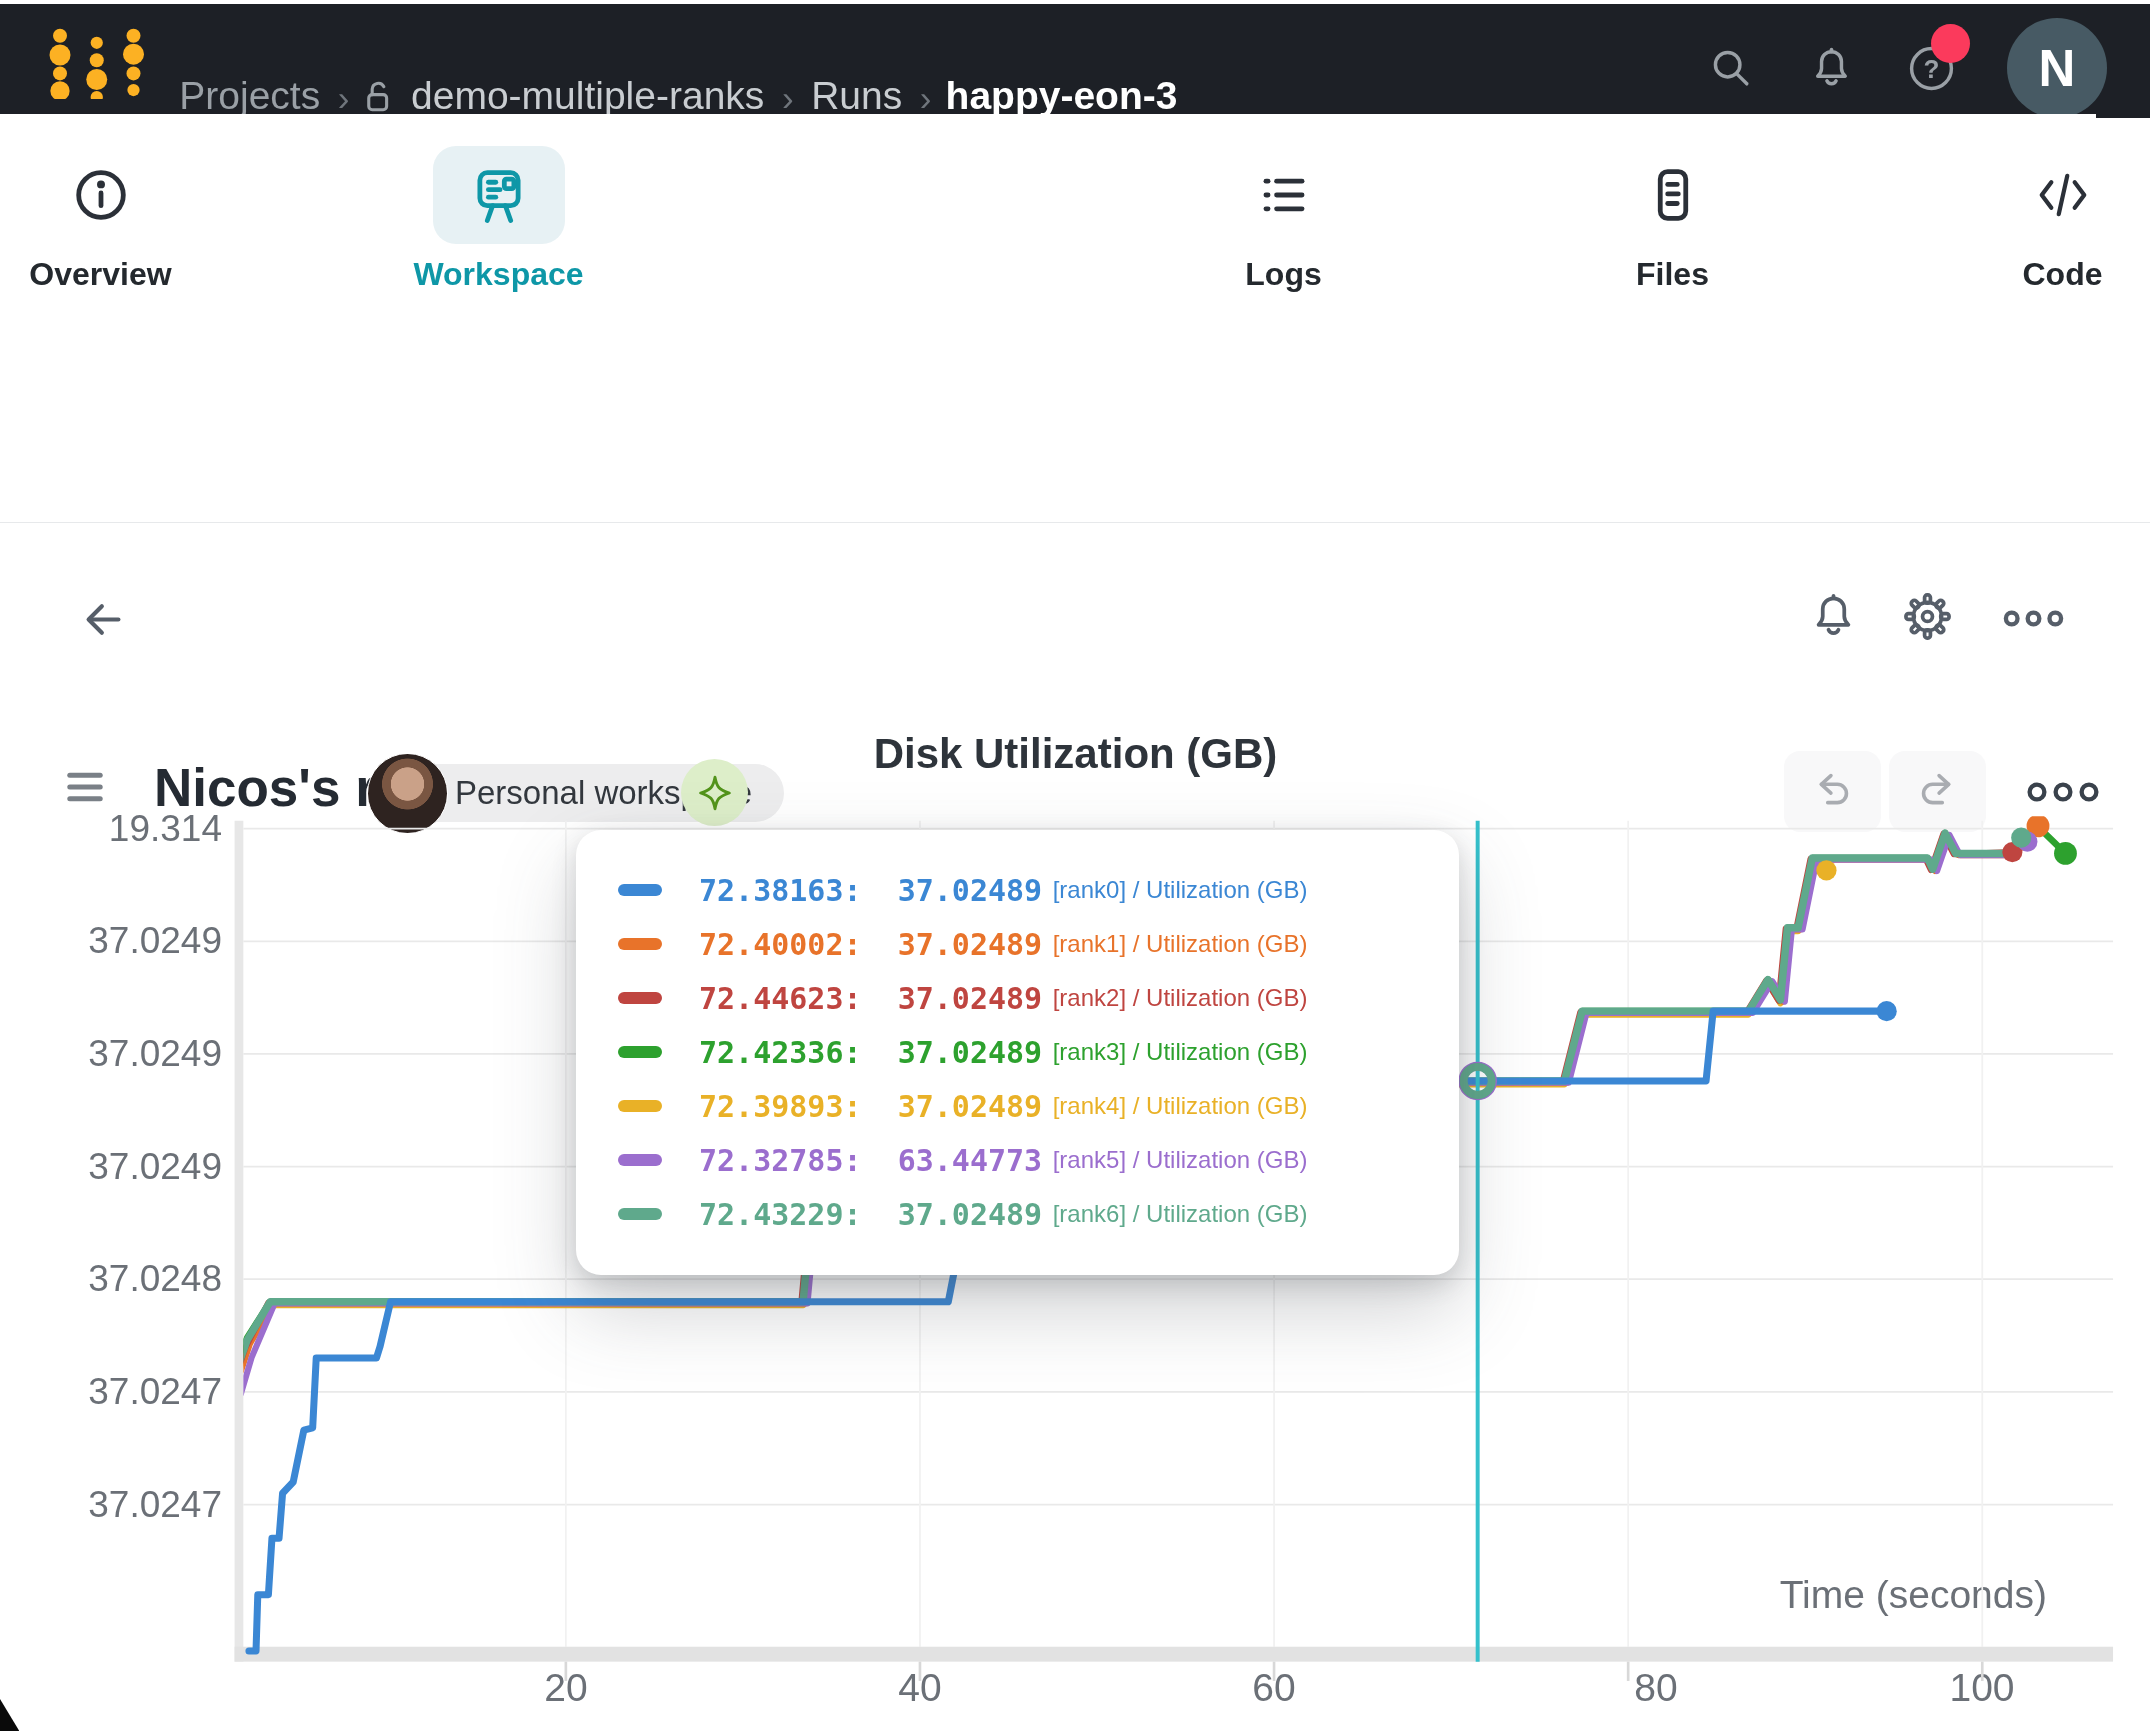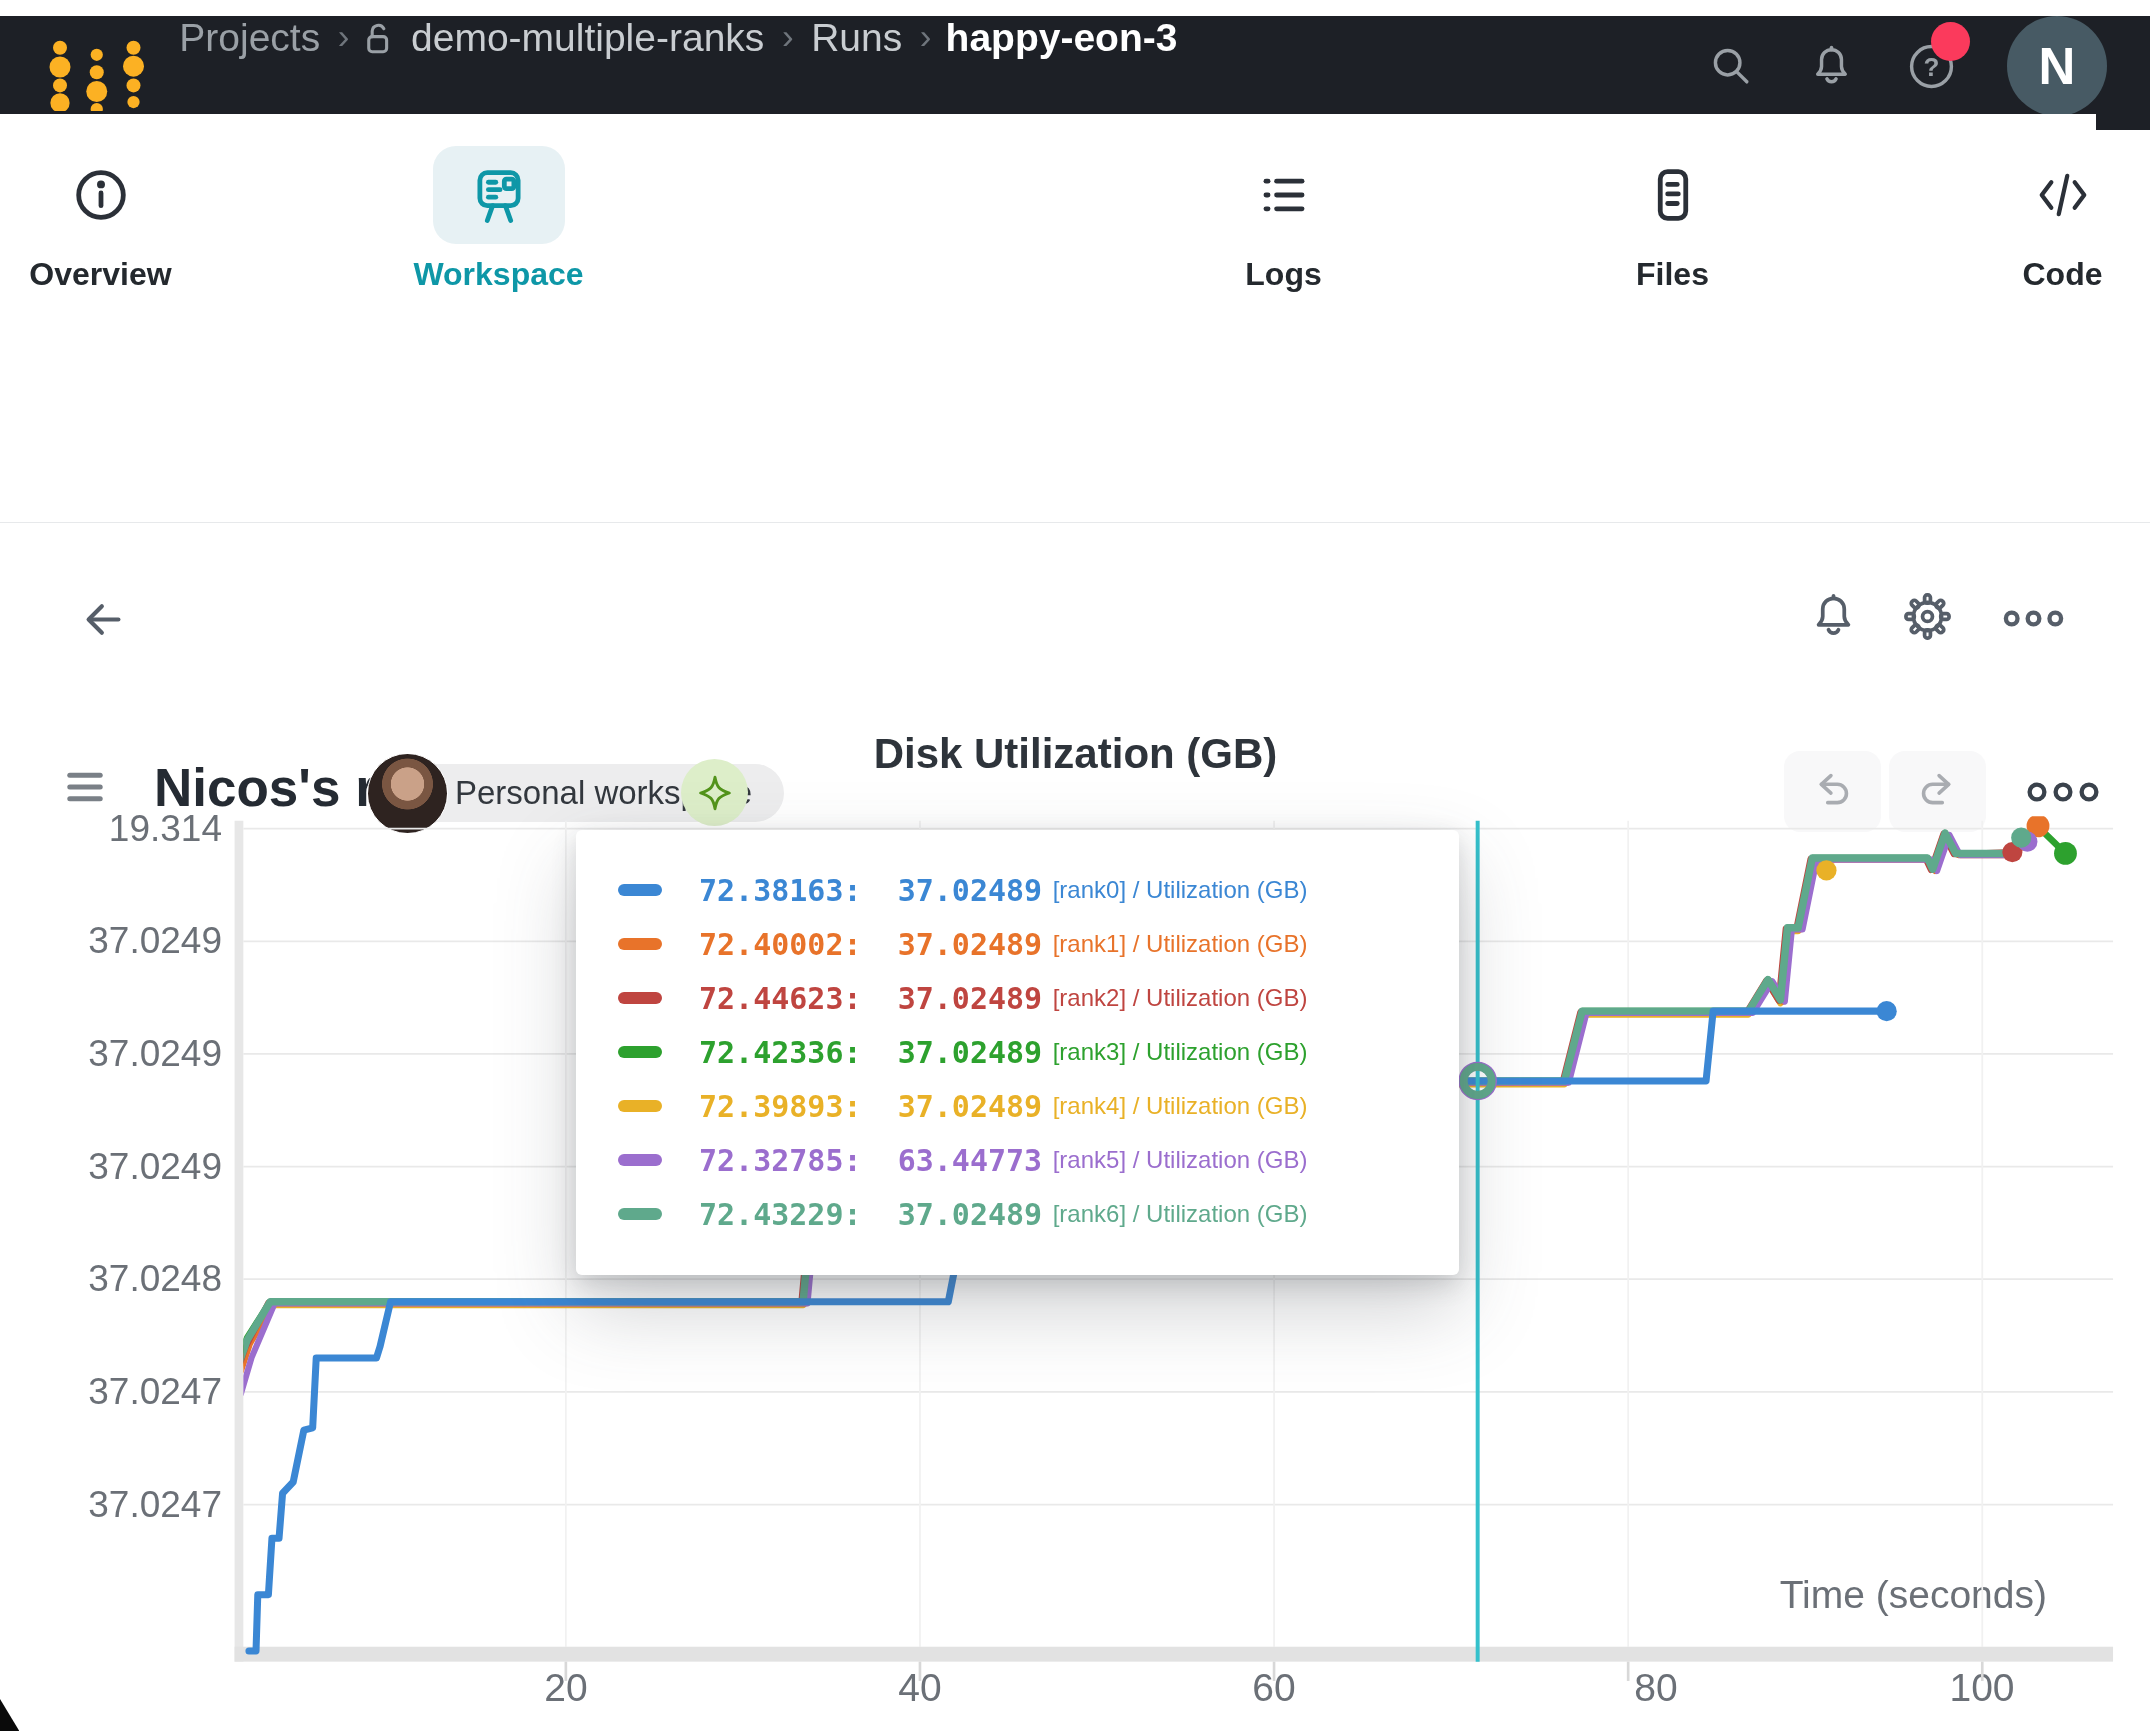--- a/index.html
+++ b/index.html
@@ -1,21 +1,21 @@
 <!DOCTYPE html>
 <html style="font-size:14px"><head>
 <meta charset="utf-8">
 <style>
   html,body{margin:0;padding:0;background:#fff;}
   #canvas{position:relative;width:2151px;height:1731px;background:#fff;overflow:hidden;
     font-family:"Liberation Sans",sans-serif;}
   .abs{position:absolute;}
   
-  .topbar{position:absolute;left:0;top:16px;width:2151px;height:114px;background:#1d2026;
-    display:flex;align-items:flex-start;}
+  .topbar{position:absolute;left:0;top:4px;width:2151px;height:114px;background:#1d2026;
+    display:flex;align-items:flex-end;}
   .crumb{font-size:39px;color:#9aa0a6;margin:0 12.3px;white-space:nowrap;}
   .crumb.bright{color:#c9cdd1;}
   .crumb.current{color:#ffffff;font-weight:bold;margin-left:8.8px;}
   .chev{font-size:35px;color:#6f757c;margin:0 5.3px;}
   .topicons{margin-left:auto;display:flex;align-items:center;gap:51px;padding-right:44px;}
   .ticon{width:49px;height:49px;color:#9aa0a6;position:relative;}
   .notifdot{position:absolute;width:39px;height:39px;border-radius:50%;background:#fb3a5c;
     right:-14px;top:-19.3px;}
   .avatar{width:100px;height:100px;border-radius:50%;background:#475a64;color:#fff;
     display:flex;align-items:center;justify-content:center;font-size:51px;font-weight:bold;}
@@ -45,21 +45,21 @@
   
   .charticon{color:#565e69;}
   .charttitle{position:absolute;left:0;top:730px;width:2151px;text-align:center;
     font-size:42px;font-weight:bold;color:#2e343b;}
   .ytick{position:absolute;right:1929px;transform:translateY(-50%);font-size:37px;color:#6b7077;
     white-space:nowrap;}
   .xtick{position:absolute;top:1666px;transform:translateX(-50%);font-size:39px;color:#6b7077;}
   .axistitle{position:absolute;top:1573px;right:104px;font-size:39px;color:#6b7077;}
   
   .tooltip{position:absolute;left:576px;top:830px;width:883px;height:434px;background:#fff;
-    border-radius:6px;box-shadow:0 8.8px 24.6px rgba(70,75,82,.20),0 35px 79px rgba(70,75,82,.25);
+    border-radius:25px;box-shadow:0 8.8px 24.6px rgba(70,75,82,.20),0 35px 79px rgba(70,75,82,.25);
     display:flex;flex-direction:column;justify-content:center;gap:0;padding:5.3px 0;}
   .ttrow{display:flex;align-items:center;height:54px;padding-left:42px;}
   .swatch{width:44px;height:12.3px;border-radius:7px;flex:0 0 auto;}
   .ttnum{font-family:"DejaVu Sans Mono",monospace;font-weight:bold;font-size:30px;margin-left:37px;
     white-space:pre;}
   .ttlabel{font-size:24px;margin-left:10.5px;white-space:pre;}
   .cursorwedge{position:absolute;left:0;top:1699px;width:19.3px;height:32px;background:#0a0a0a;
     clip-path:polygon(0 0,100% 100%,0 100%);}
   svg{display:block;}
 </style>

